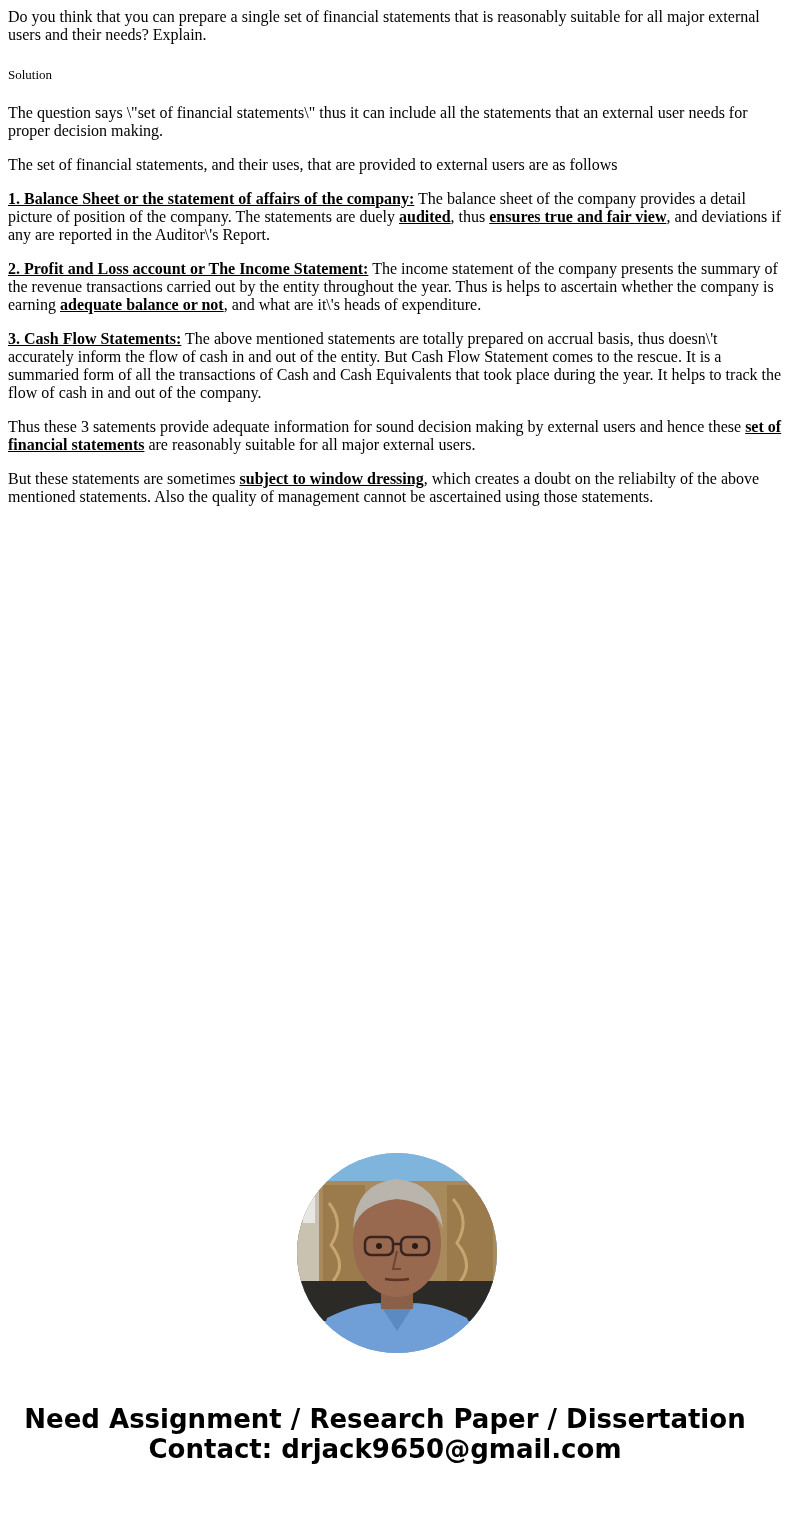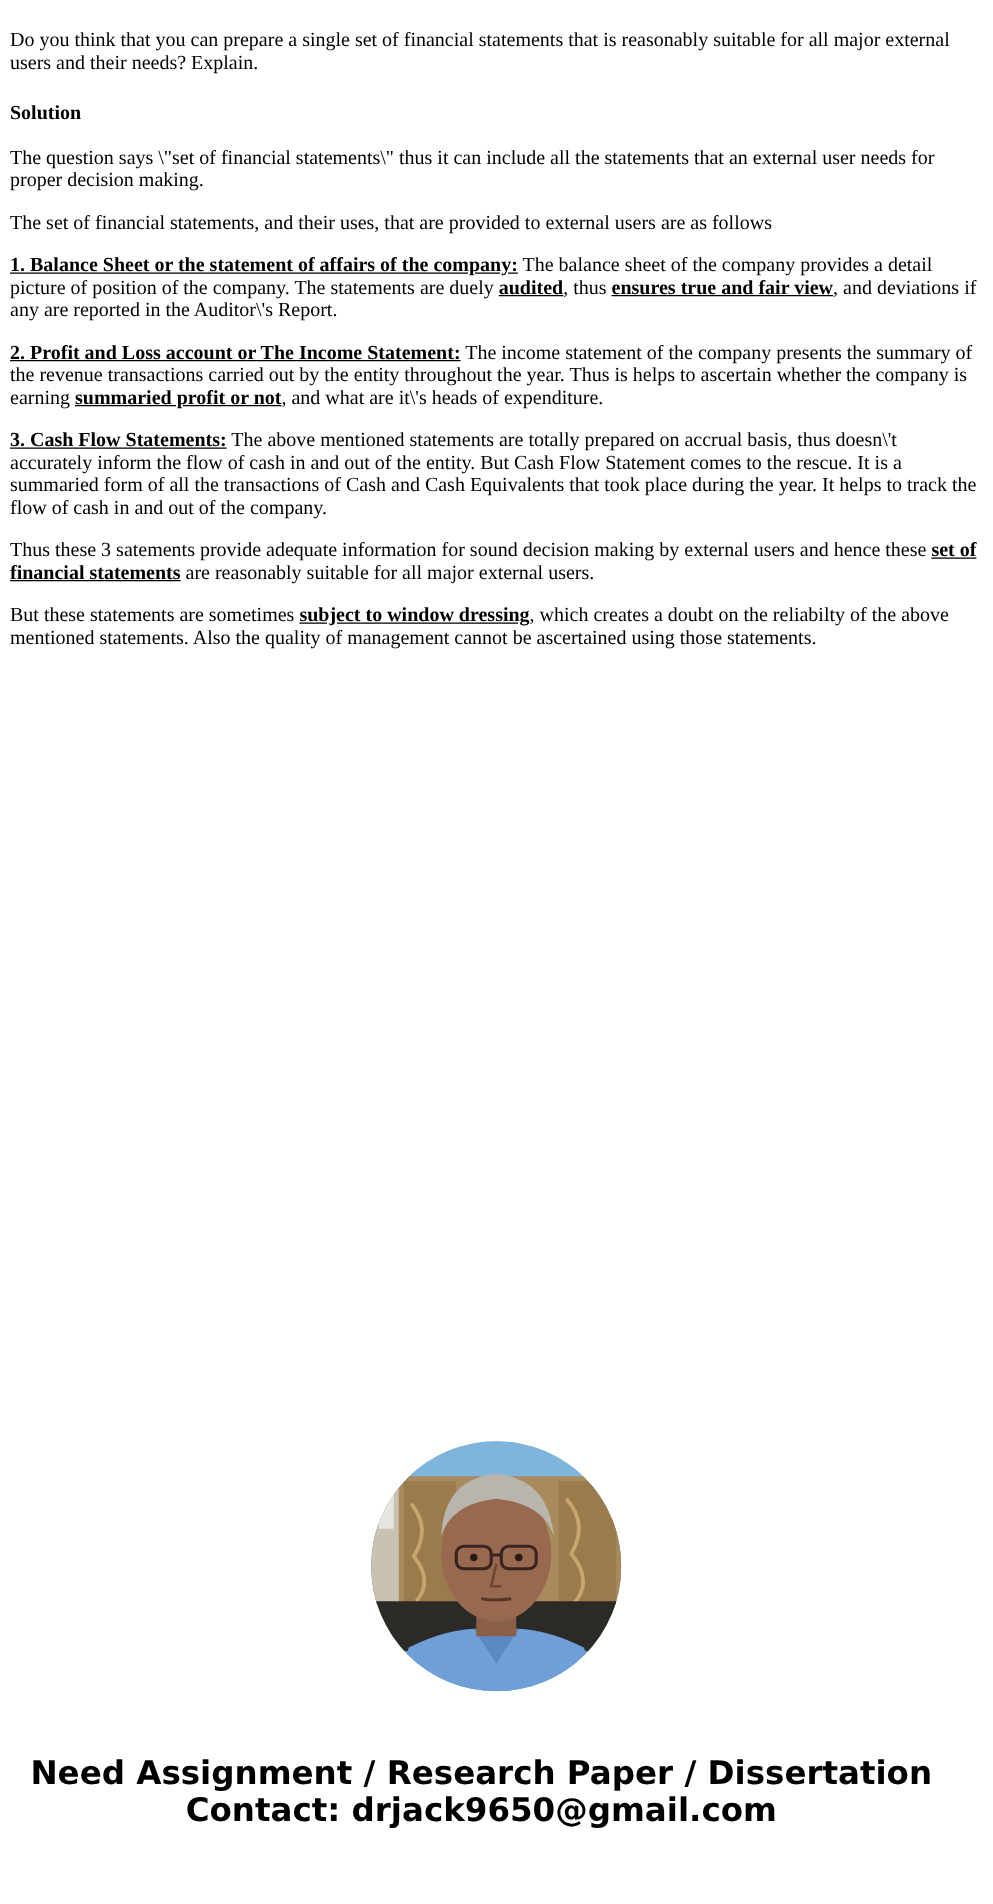--- a/index.html
+++ b/index.html
@@ -17,26 +17,26 @@
       color: #000000;
       overflow: hidden;
     }
     .content {
       position: absolute;
       left: 8px;
       top: 8px;
       width: 778px;
     }
     p {
-      margin: 16px 0 16px 0;
+      margin: 0 0 16px 0;
     }
     h3 {
-      font-size: 16px;
-      font-weight: bold;
-      margin: 20px 0 4px 0;
+      font-size: 13px;
+      font-weight: normal;
+      margin: 20px 0 18px 0;
       line-height: 22px;
     }
     b { font-weight: bold; text-decoration: underline; }
     .avatar {
       position: absolute;
       left: 297px;
       top: 1153px;
       width: 200px;
       height: 200px;
       border-radius: 50%;
@@ -63,21 +63,21 @@
   <p>Do you think that you can prepare a single set of financial statements that is reasonably suitable for all major external users and their needs? Explain.</p>
 
   <h3>Solution</h3>
 
   <p>The question says \"set of financial statements\" thus it can include all the statements that an external user needs for proper decision making.</p>
 
   <p>The set of financial statements, and their uses, that are provided to external users are as follows</p>
 
   <p><b>1. Balance Sheet or the statement of affairs of the company:</b><span> The balance sheet of the company provides a detail picture of position of the company. The statements are duely </span><b>audited</b><span>, thus </span><b>ensures true and fair view</b><span>, and deviations if any are reported in the Auditor\'s Report.</span></p>
 
-  <p><b>2. Profit and Loss account or The Income Statement:</b><span> The income statement of the company presents the summary of the revenue transactions carried out by the entity throughout the year. Thus is helps to ascertain whether the company is earning </span><b>summaried profit or not</b><span>, and what are it\'s heads of expenditure.</span></p>
+  <p><b>2. Profit and Loss account or The Income Statement:</b><span> The income statement of the company presents the summary of the revenue transactions carried out by the entity throughout the year. Thus is helps to ascertain whether the company is earning </span><b>adequate balance or not</b><span>, and what are it\'s heads of expenditure.</span></p>
 
   <p><b>3. Cash Flow Statements:</b><span> The above mentioned statements are totally prepared on accrual basis, thus doesn\'t accurately inform the flow of cash in and out of the entity. But Cash Flow Statement comes to the rescue. It is a summaried form of all the transactions of Cash and Cash Equivalents that took place during the year. It helps to track the flow of cash in and out of the company.</span></p>
 
   <p><span>Thus these 3 satements provide adequate information for sound decision making by external users and hence these </span><b>set of financial statements</b><span> are reasonably suitable for all major external users.</span></p>
 
   <p><span>But these statements are sometimes </span><b>subject to window dressing</b><span>, which creates a doubt on the reliabilty of the above mentioned statements. Also the quality of management cannot be ascertained using those statements.</span></p>
 
 </div>
 
 <div class="avatar">

